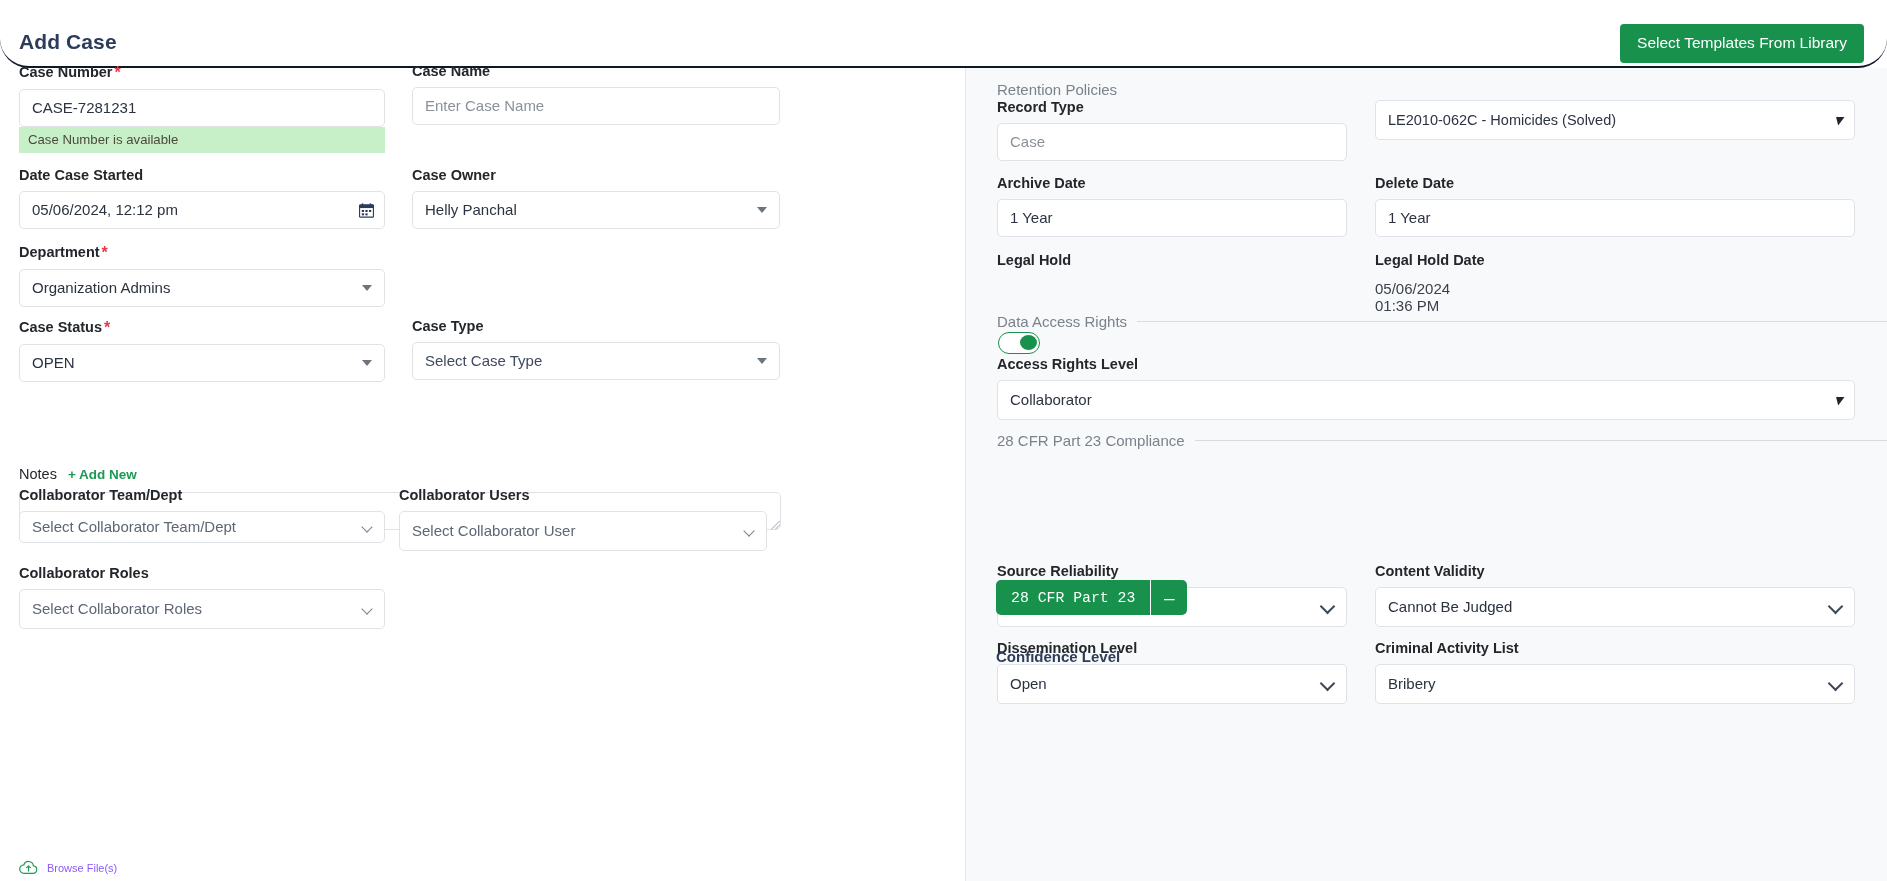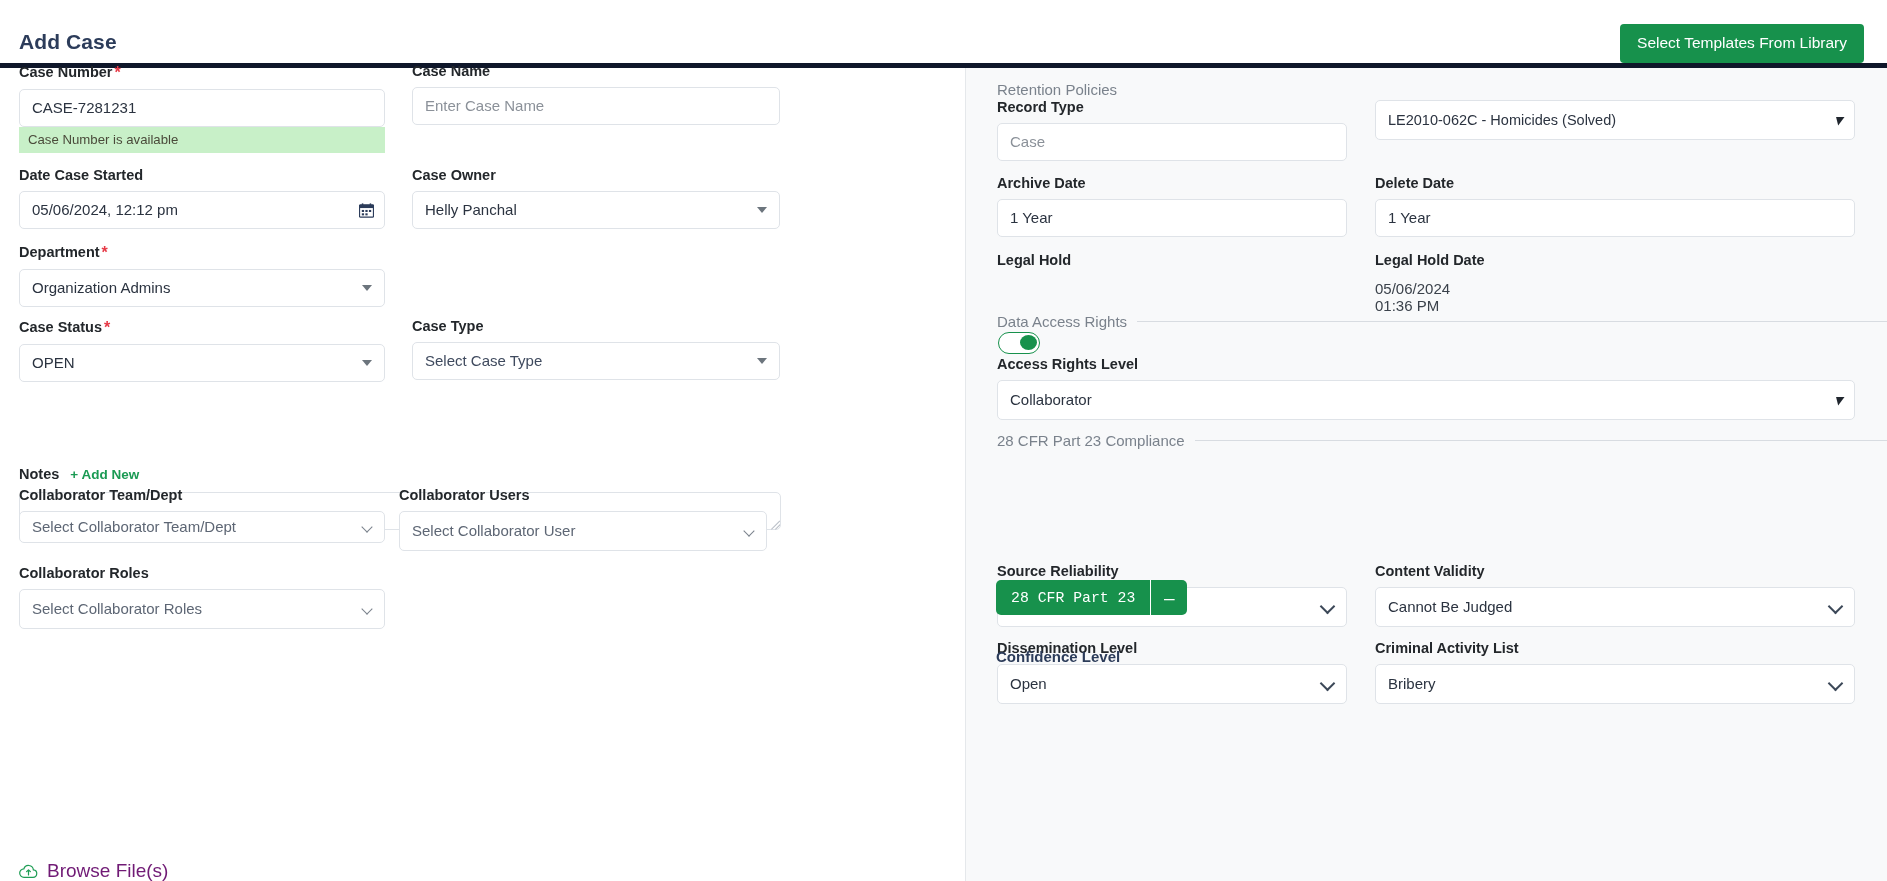--- a/index.html
+++ b/index.html
@@ -8,21 +8,21 @@
     width: 1887px; height: 881px;
     background: #ffffff;
     font-family: "Liberation Sans", sans-serif;
     -webkit-font-smoothing: antialiased;
   }
   .page { position: relative; width: 1887px; height: 881px; overflow: hidden; background:#fff; }
 
   
   .topbar {
     position: absolute; left: 0; top: 0; width: 1887px; height: 68px;
-    background: #ffffff; border-bottom: 5px solid #0f172a;
+    background: #ffffff; border-bottom: 2px solid #0f172a; border-radius: 29px;
   }
   .page-title {
     position: absolute; left: 19px; top: 30px;
     font-size: 21px; font-weight: bold; color: #2c3c5a; letter-spacing: .1px;
   }
   .btn-templates {
     position: absolute; right: 23px; top: 24px;
     background: #17914c; color: #fff; border: none; border-radius: 4px;
     font-family: "Liberation Sans", sans-serif;
     font-size: 15.5px; padding: 11px 17px 12px 17px; cursor: pointer;
@@ -76,21 +76,21 @@
     border-right-color:#3c4858; border-bottom-color:#3c4858;
   }
   .caret-bold {
     position: absolute; right: 12px; top: 50%; margin-top: -8px;
     font-size: 15px; color: #20262e; font-weight: bold; line-height: 16px;
   }
 
   .cal-icon { position: absolute; right: 10px; top: 11px; width: 15px; height: 15px; }
 
   .notes-row { position: absolute; left: 19px; top: 398px; display:flex; align-items:center; gap: 11px; }
-  .notes-lbl { font-size: 14.5px; font-weight: bold; color: #23272b; }
+  .notes-lbl { font-size: 14.5px; font-weight: normal; color: #23272b; }
   .add-new { font-size: 13.5px; font-weight: bold; color: #1a9a53; cursor: pointer; }
 
   .notes-area {
     position: absolute; left: 19px; top: 424px; width: 762px; height: 38px;
     border: 1px solid #dfe3e8; border-radius: 5px; background: #fff; resize: none;
   }
   .notes-grip {
     position:absolute; left: 770px; top: 452px; width: 10px; height: 10px;
     overflow:hidden; pointer-events:none;
   }
@@ -98,21 +98,21 @@
     content:""; position:absolute; background:#b9bfc7; height:1px; width:12px;
     transform: rotate(-45deg); transform-origin: 0 0;
   }
   .notes-grip:before { left: 1px; top: 9px; }
   .notes-grip:after  { left: 5px; top: 9px; }
 
   .browse-row {
     position: absolute; left: 19px; top: 792px; display: flex; align-items: center; gap: 9px;
     cursor: pointer;
   }
-  .browse-text { font-size: 19px; color: #701a75; }
+  .browse-text { font-size: 11px; color: #8b5cf6; }
 
   
   .sec-head {
     position: absolute; display: flex; align-items: center; gap: 10px;
     font-size: 15px; color: #7a828c; width: 890px;
   }
   .sec-head .rule { flex: 1; height: 1px; background: #d8dce1; }
 
   .legal-toggle {
     position: absolute; left: 998px; top: 332px;

